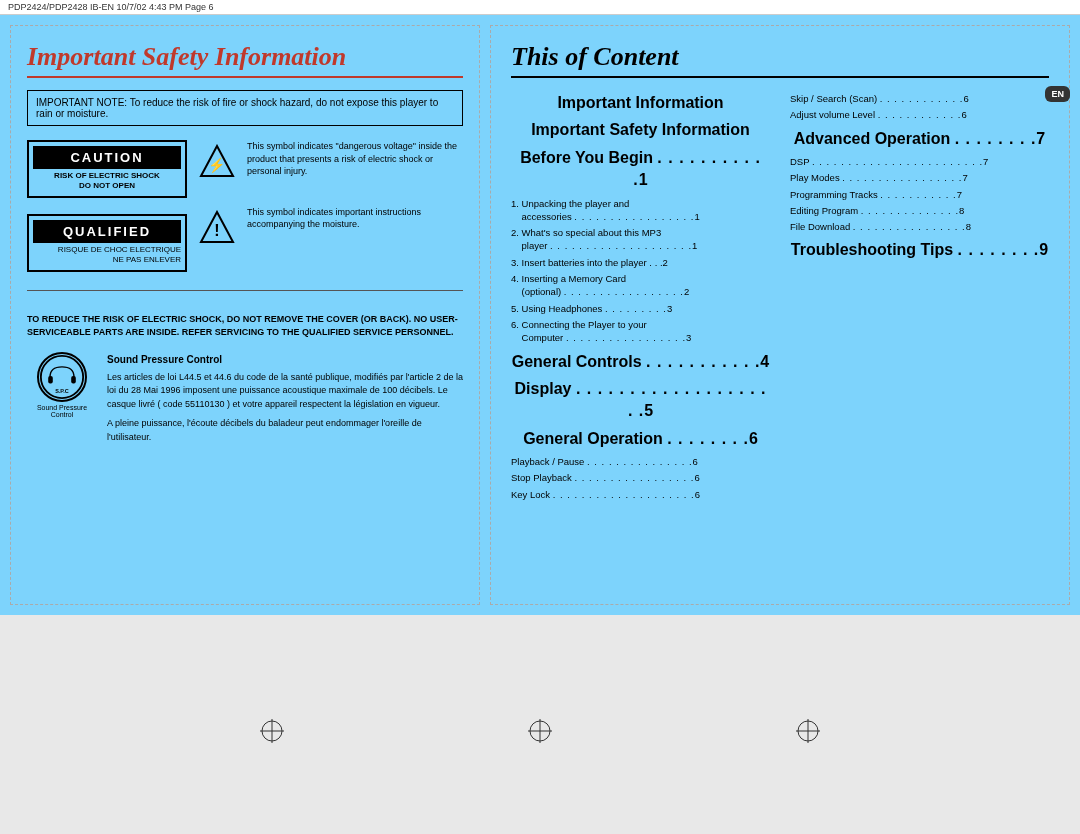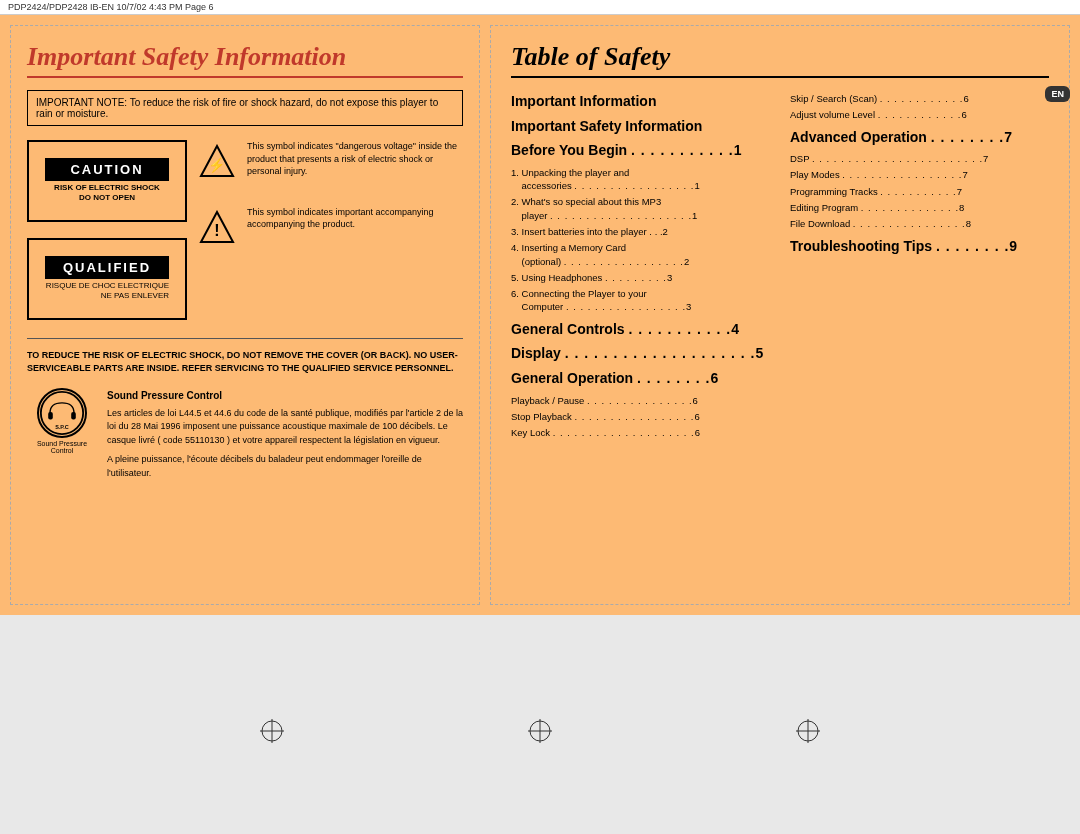--- a/index.html
+++ b/index.html
@@ -18,21 +18,21 @@
       padding: 2px 8px;
       font-size: 9px;
       color: #333;
       border-bottom: 1px solid #ccc;
     }
 
     .main-content {
       display: flex;
       width: 100%;
       height: 600px;
-      background: #fdba74;
+      background: #7dd3fc;
       margin-top: 0;
     }
 
     
     .left-panel {
       width: 470px;
       border: 1px dashed #aaa;
       margin: 10px 0 10px 10px;
       padding: 16px;
       position: relative;
@@ -75,21 +75,21 @@
       text-align: center;
       padding: 4px 8px;
       font-size: 13px;
       font-weight: bold;
       letter-spacing: 2px;
       margin-bottom: 2px;
     }
 
     .caution-inner {
       border: 2px solid #000;
-      padding: 16px;
+      padding: 4px;
       margin-bottom: 8px;
     }
 
     .caution-inner-text {
       font-size: 8px;
       font-weight: bold;
       text-align: center;
       line-height: 1.3;
     }
 
@@ -139,21 +139,21 @@
     .warning-text-item {
       margin-bottom: 28px;
     }
 
     .electric-shock-warning {
       font-size: 9px;
       font-weight: bold;
       margin-bottom: 12px;
       line-height: 1.5;
       border-top: 1px solid #555;
-      padding-top: 10px;
+      padding-top: 22px;
     }
 
     .sound-pressure-section {
       display: flex;
       gap: 10px;
       margin-top: 10px;
     }
 
     .spc-icon-area {
       display: flex;
@@ -220,23 +220,24 @@
     .toc-left {
       flex: 1;
     }
 
     .toc-right {
       flex: 1;
     }
 
     .toc-entry-bold {
       font-weight: bold;
-      font-size: 14px;
+      font-size: 16px;
       margin-bottom: 5px;
       line-height: 1.4;
+      text-align: center;
     }
 
     .toc-entry-sub {
       font-size: 9.5px;
       margin-bottom: 3px;
       padding-left: 0;
       line-height: 1.4;
     }
 
     .en-badge {
@@ -302,21 +303,21 @@
         </svg>
 
         <svg class="exclamation-icon" viewBox="0 0 36 36" xmlns="http://www.w3.org/2000/svg">
           <polygon points="18,2 34,32 2,32" fill="none" stroke="#000" stroke-width="2"></polygon>
           <text x="18" y="26" text-anchor="middle" font-size="16" font-weight="bold" fill="#000">!</text>
         </svg>
       </div>
 
       <div class="warning-text">
         <div class="warning-text-item">This symbol indicates "dangerous voltage" inside the product that presents a risk of electric shock or personal injury.</div>
-        <div class="warning-text-item">This symbol indicates important accompanying accompanying the product.</div>
+        <div class="warning-text-item">This symbol indicates important instructions accompanying the moisture.</div>
       </div>
     </div>
 
     <div class="electric-shock-warning">TO REDUCE THE RISK OF ELECTRIC SHOCK, DO NOT REMOVE THE COVER (OR BACK). NO USER-SERVICEABLE PARTS ARE INSIDE. REFER SERVICING TO THE QUALIFIED SERVICE PERSONNEL.</div>
 
     <div class="sound-pressure-section">
       <div class="spc-icon-area">
         <div class="spc-circle">
           <svg viewBox="0 0 50 50" width="46" height="46" xmlns="http://www.w3.org/2000/svg">
             <circle cx="25" cy="25" r="23" fill="none" stroke="#000" stroke-width="2"></circle>
@@ -331,21 +332,21 @@
       </div>
       <div class="sound-pressure-text">
         <div class="sound-pressure-title">Sound Pressure Control</div>
         <p style="margin-bottom:6px;">Les articles de loi L44.5 et 44.6 du code de la santé publique, modifiés par l'article 2 de la loi du 28 Mai 1996 imposent une puissance acoustique maximale de 100 décibels. Le casque livré ( code 55110130 ) et votre appareil respectent la législation en vigueur.</p>
         <p>A pleine puissance, l'écoute décibels du baladeur peut endommager l'oreille de l'utilisateur.</p>
       </div>
     </div>
   </div>
 
   <div class="right-panel">
-    <div class="right-panel-title">Table of Safety</div>
+    <div class="right-panel-title">This of Content</div>
 
     <div class="en-badge">EN</div>
 
     <div class="toc-columns">
 
       <div class="toc-left">
         <div class="toc-entry-bold">Important Information</div>
         <div class="toc-entry-bold">Important Safety Information</div>
         <div class="toc-entry-bold">Before You Begin <span class="dots">. . . . . . . . . . .</span>1</div>
         <div class="toc-entry-sub">1.  Unpacking the player and<br>&nbsp;&nbsp;&nbsp;&nbsp;accessories <span class="dots">. . . . . . . . . . . . . . . . .</span>1</div>

